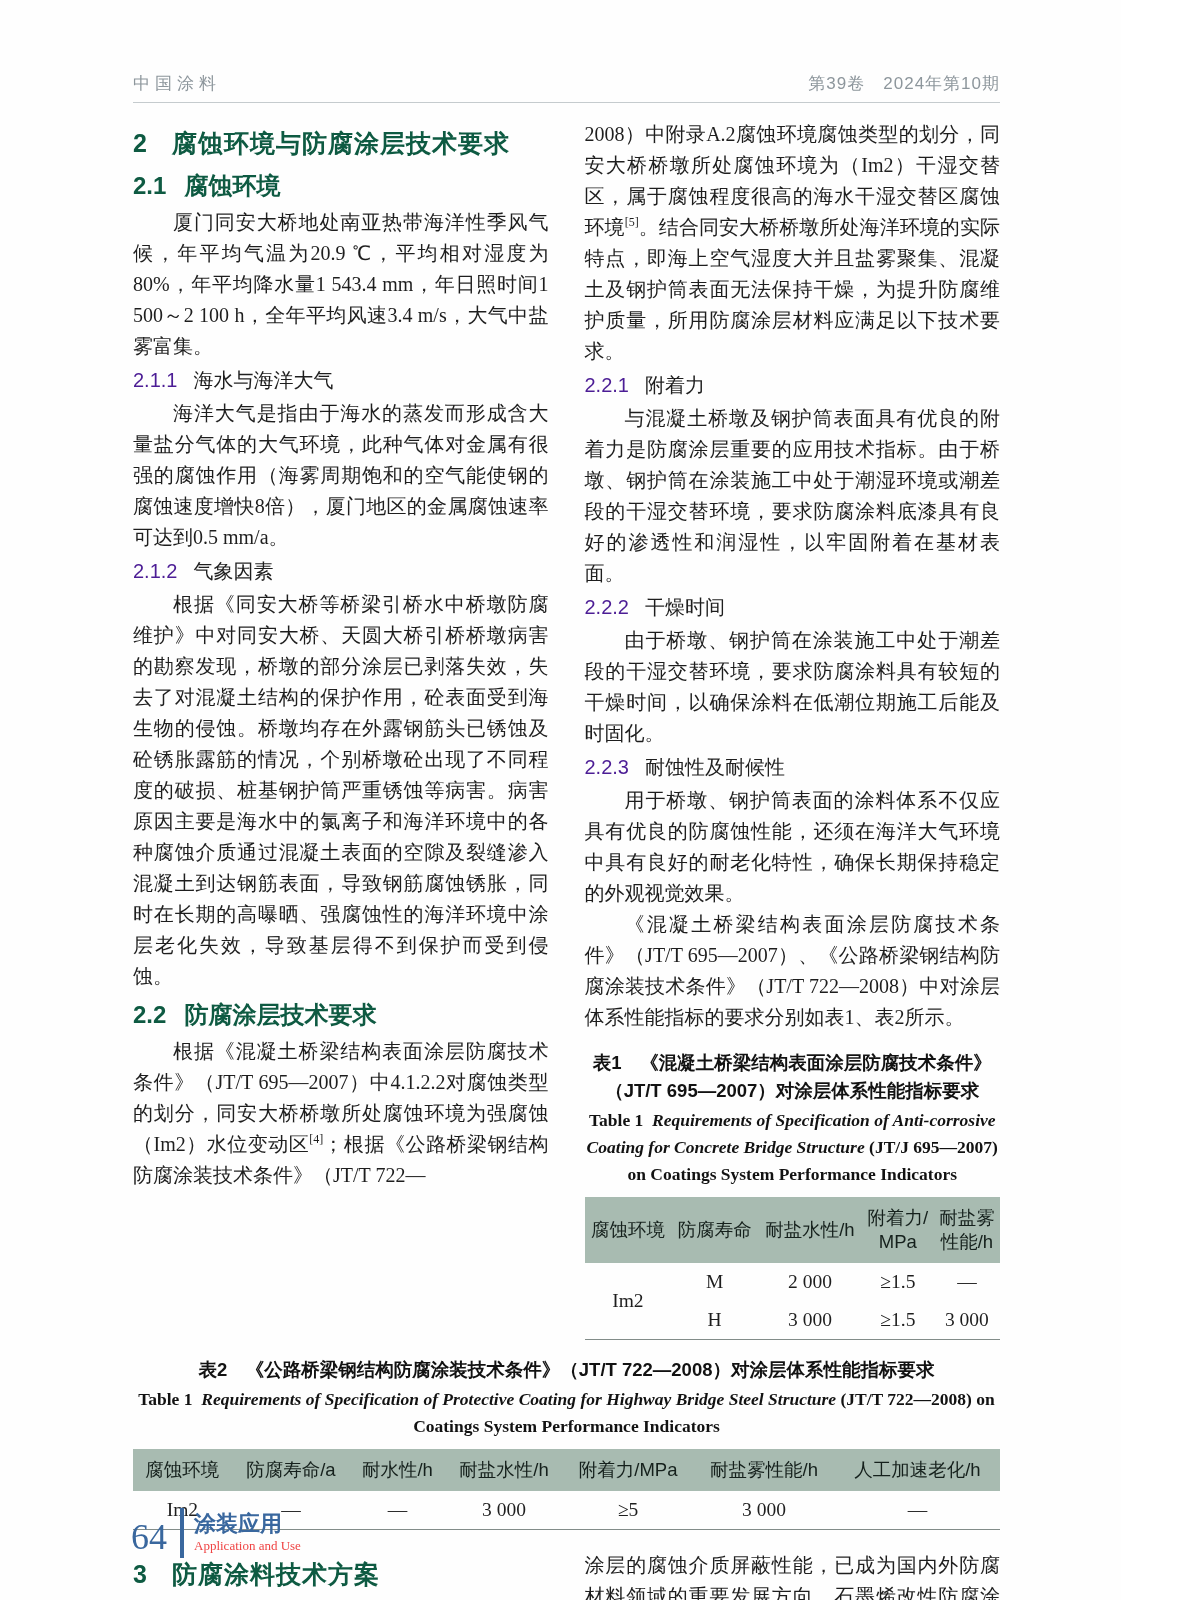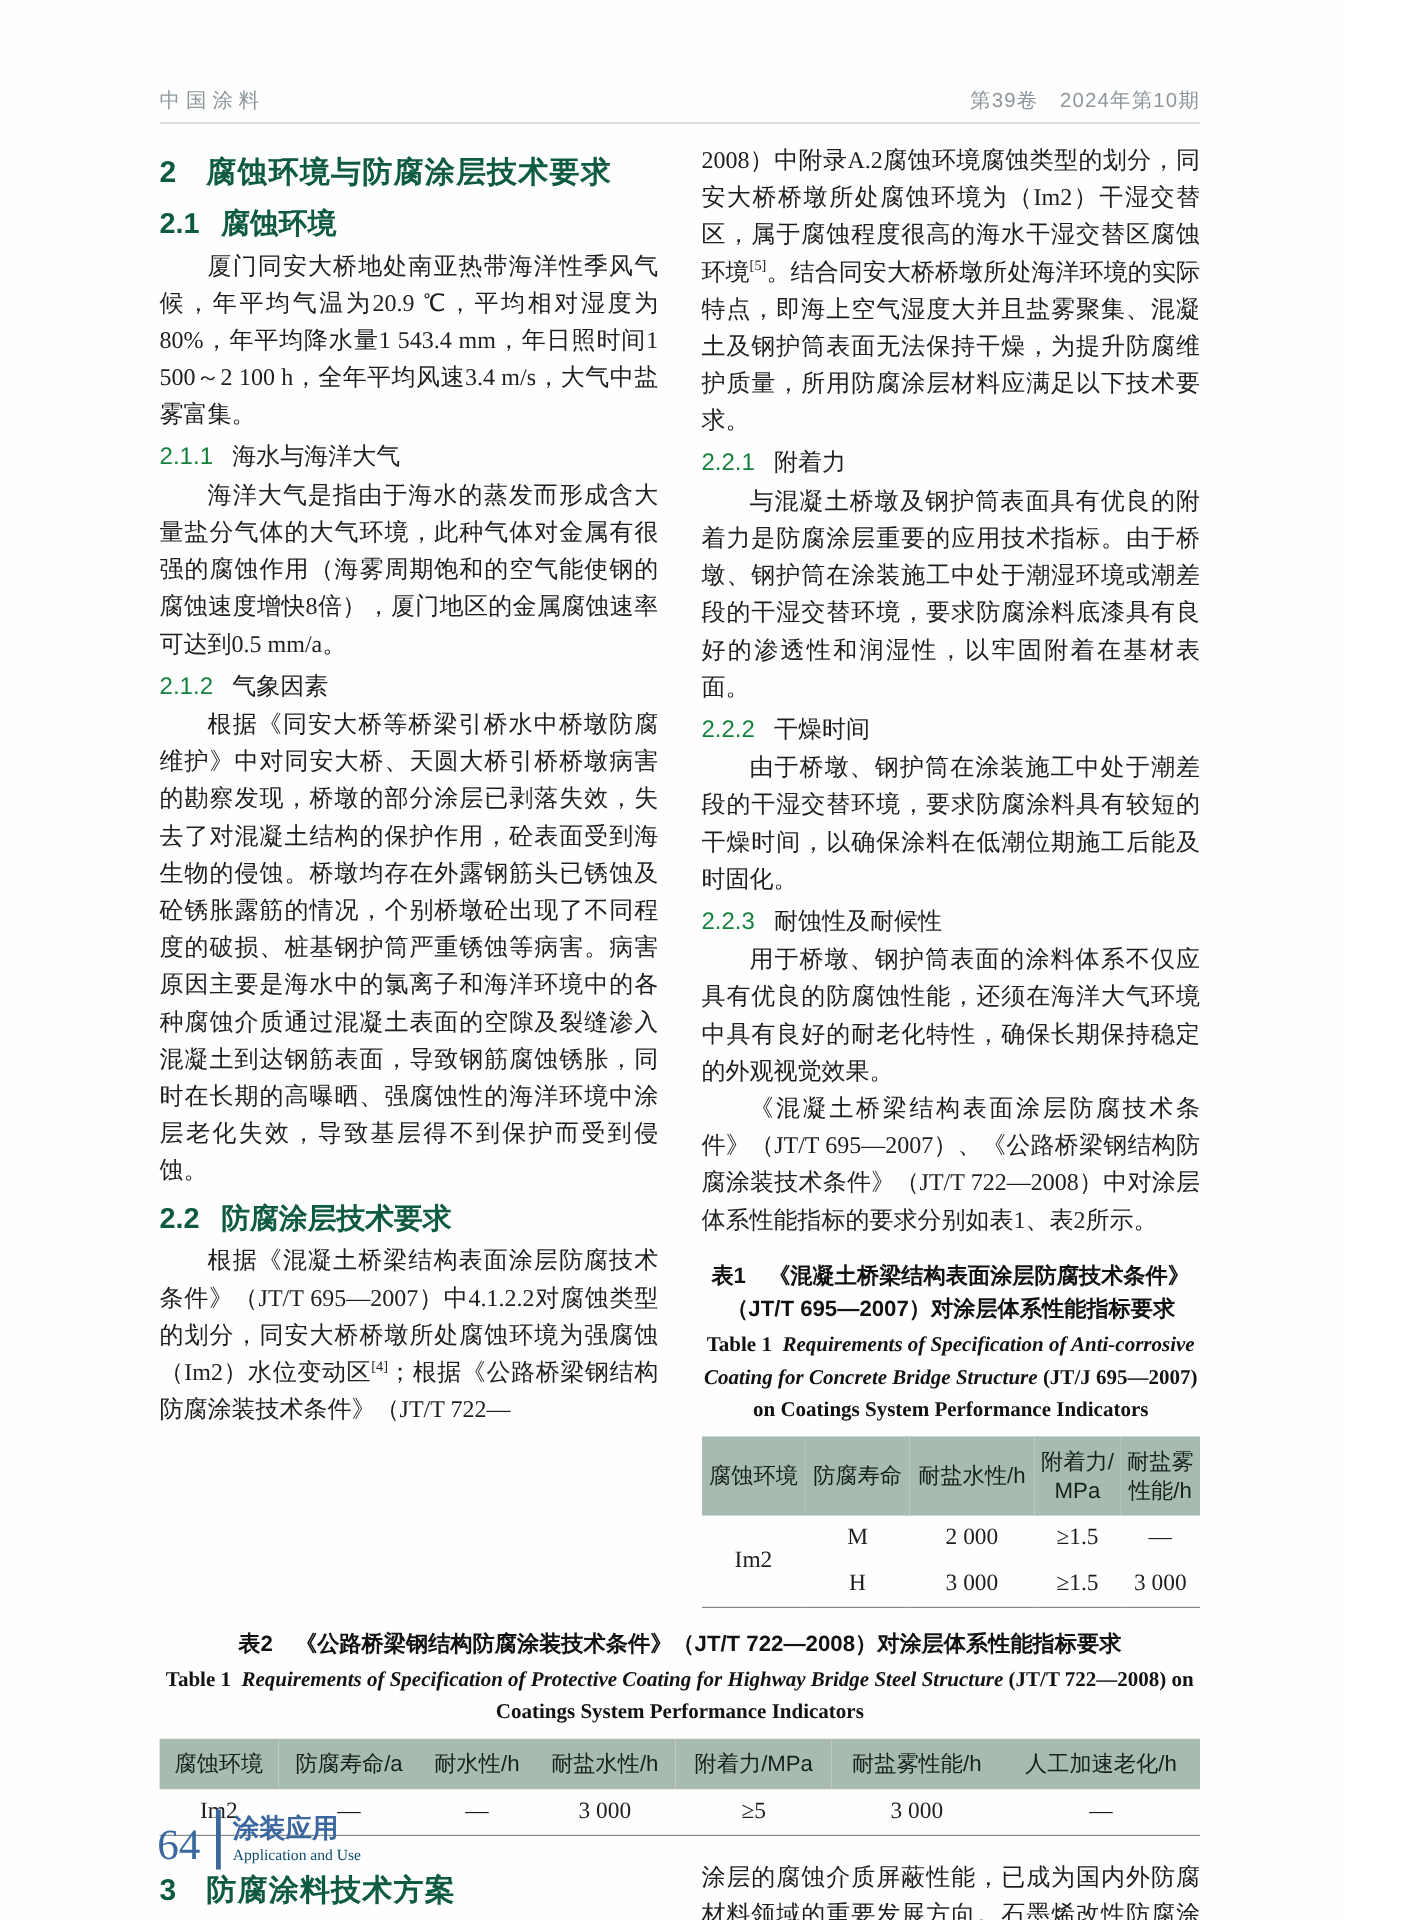--- a/index.html
+++ b/index.html
@@ -35,21 +35,21 @@
   h1.sec .num { margin-right:24px; }
   h2.sub {
     font-family:"Liberation Sans", sans-serif; color:#0e5a42; font-size:24px;
     font-weight:bold; margin:7px 0 5px 0;
   }
   h2.sub .num { margin-right:18px; }
   h3.subsub {
     font-family:"Liberation Sans", sans-serif; font-size:20px; font-weight:normal;
     color:#1e1e1e; margin:5px 0 4px 0;
   }
-  h3.subsub .num { color:#15803d; margin-right:16px; }
+  h3.subsub .num { color:#4c1d95; margin-right:16px; }
   
   .tbl-block { margin-top:16px; }
   .cap-cn {
     text-align:center; font-family:"Liberation Sans", sans-serif; font-weight:bold;
     font-size:18.5px; line-height:28px; color:#121212;
   }
   .cap-en {
     text-align:center; font-weight:bold; font-size:17.5px; line-height:27px;
     color:#121212; margin-top:2px;
   }
@@ -66,21 +66,21 @@
   .page-footer {
     position:absolute; left:131px; bottom:42px;
     display:flex; align-items:center;
   }
   .pagenum { color:#39679e; font-size:36px; margin-right:13px; align-self:flex-end; }
   .vbar { width:4px; height:50px; background:#39679e; margin-right:10px; }
   .footer-sec .cn {
     color:#39679e; font-size:22px; font-weight:bold;
     font-family:"Liberation Sans", sans-serif; line-height:26px;
   }
-  .footer-sec .en { color:#0c4a6e; font-size:13px; line-height:18px; }
+  .footer-sec .en { color:#ef4444; font-size:13px; line-height:18px; }
 </style>
 </head>
 <body>
 
 <div class="page">
 
   <div class="header-row">
     <span class="journal-name">中国涂料</span>
     <span class="issue-info">第39卷　2024年第10期</span>
   </div>

